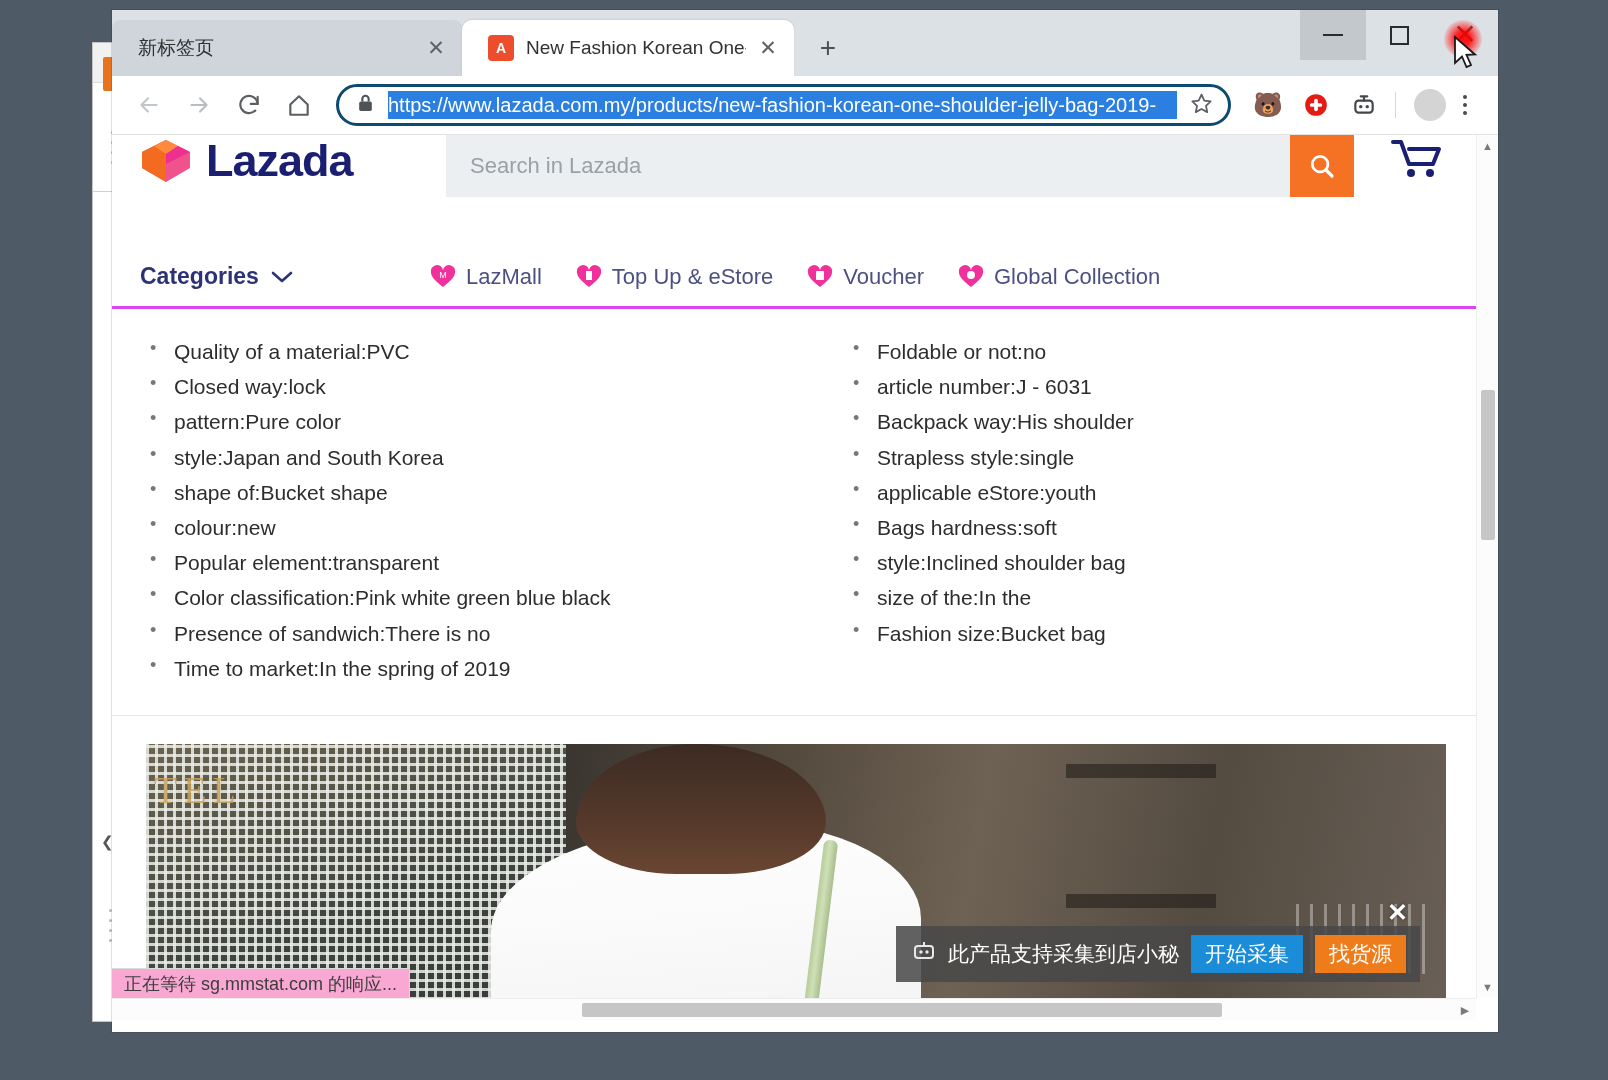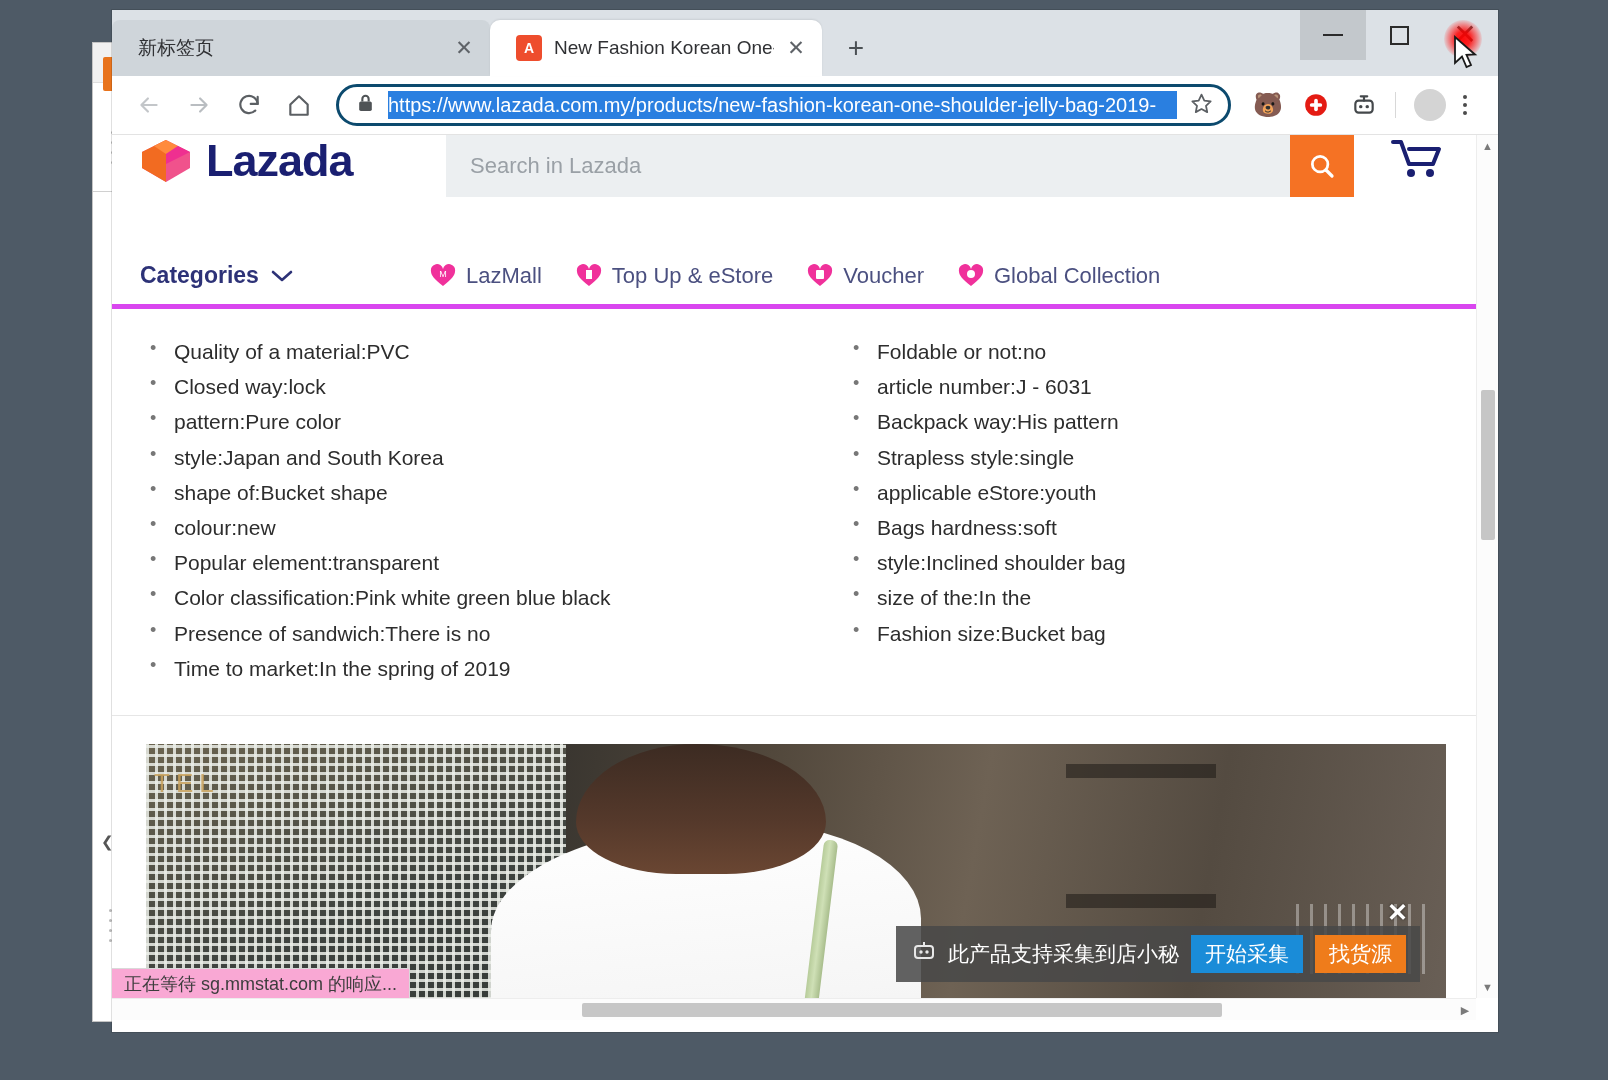--- a/index.html
+++ b/index.html
@@ -95,21 +95,21 @@
     position: relative;
     height: 56px;
     display: flex; align-items: center;
     padding: 0 14px 0 26px;
     font-size: 19px;
     color: #3c4043;
     min-width: 160px;
   }
   .tab.inactive {
     background: #cfd5da;
-    width: 378px;
+    width: 350px;
     border-top-left-radius: 8px; border-top-right-radius: 8px;
   }
   .tab.active {
     background: #ffffff;
     width: 332px;
     border-top-left-radius: 10px; border-top-right-radius: 10px;
     box-shadow: 0 -1px 2px rgba(0,0,0,.08);
   }
   .tab .favicon {
     width: 26px; height: 26px; border-radius: 4px;
@@ -250,21 +250,21 @@
     display: flex; align-items: center; justify-content: center;
     flex: 0 0 auto;
   }
   #laz-cart { width: 74px; flex: 0 0 auto; display:flex; align-items:center; justify-content:center; }
 
   
   #laz-nav {
     height: 62px;
     display: flex; align-items: center;
     padding: 0 28px;
-    border-bottom: 5px solid #d946ef;
+    border-bottom: 3px solid #d946ef;
   }
   #laz-nav .cats {
     display: flex; align-items: center; gap: 12px;
     font-size: 23px; color: #2d3277; font-weight: bold;
     width: 290px; flex: 0 0 auto;
   }
   #laz-nav .navlinks { display: flex; align-items: center; gap: 34px; }
   #laz-nav .navlink {
     display: flex; align-items: center; gap: 10px;
     font-size: 22px; color: #4b5080;
@@ -307,22 +307,22 @@
   .mesh {
     position: absolute; left: 0; top: 0; width: 420px; height: 100%;
     background-color: #5d5a4a;
     background-image:
       repeating-linear-gradient(0deg, rgba(235,238,232,.85) 0 3px, rgba(0,0,0,0) 3px 9px),
       repeating-linear-gradient(90deg, rgba(235,238,232,.85) 0 3px, rgba(0,0,0,0) 3px 9px),
       linear-gradient(160deg, #6b6450 0%, #3f4440 45%, #2e3331 100%);
   }
   .mesh-text {
     position: absolute; left: 8px; top: 24px;
-    font-family: Liberation Sans, sans-serif;
-    font-size: 26px; color: #caa25c; letter-spacing: 6px; opacity: .85;
+    font-family: Liberation Serif, serif;
+    font-size: 38px; color: #caa25c; letter-spacing: 6px; opacity: .85;
   }
   .bgroom {
     position: absolute; left: 420px; top: 0; right: 0; bottom: 0;
     background: linear-gradient(100deg, #3a3630 0%, #52483c 22%, #6e6254 45%, #544b41 70%, #6b6158 100%);
   }
   .shelf {
     position: absolute; background: rgba(30,26,22,.55);
   }
   .person {
     position: absolute;
@@ -653,21 +653,21 @@
               <li>Popular element:transparent</li>
               <li>Color classification:Pink white green blue black</li>
               <li>Presence of sandwich:There is no</li>
               <li>Time to market:In the spring of 2019</li>
             </ul>
           </div>
           <div class="spec-col right">
             <ul>
               <li>Foldable or not:no</li>
               <li>article number:J - 6031</li>
-              <li>Backpack way:His pattern</li>
+              <li>Backpack way:His shoulder</li>
               <li>Strapless style:single</li>
               <li>applicable eStore:youth</li>
               <li>Bags hardness:soft</li>
               <li>style:Inclined shoulder bag</li>
               <li>size of the:In the</li>
               <li>Fashion size:Bucket bag</li>
             </ul>
           </div>
         </div>
 

